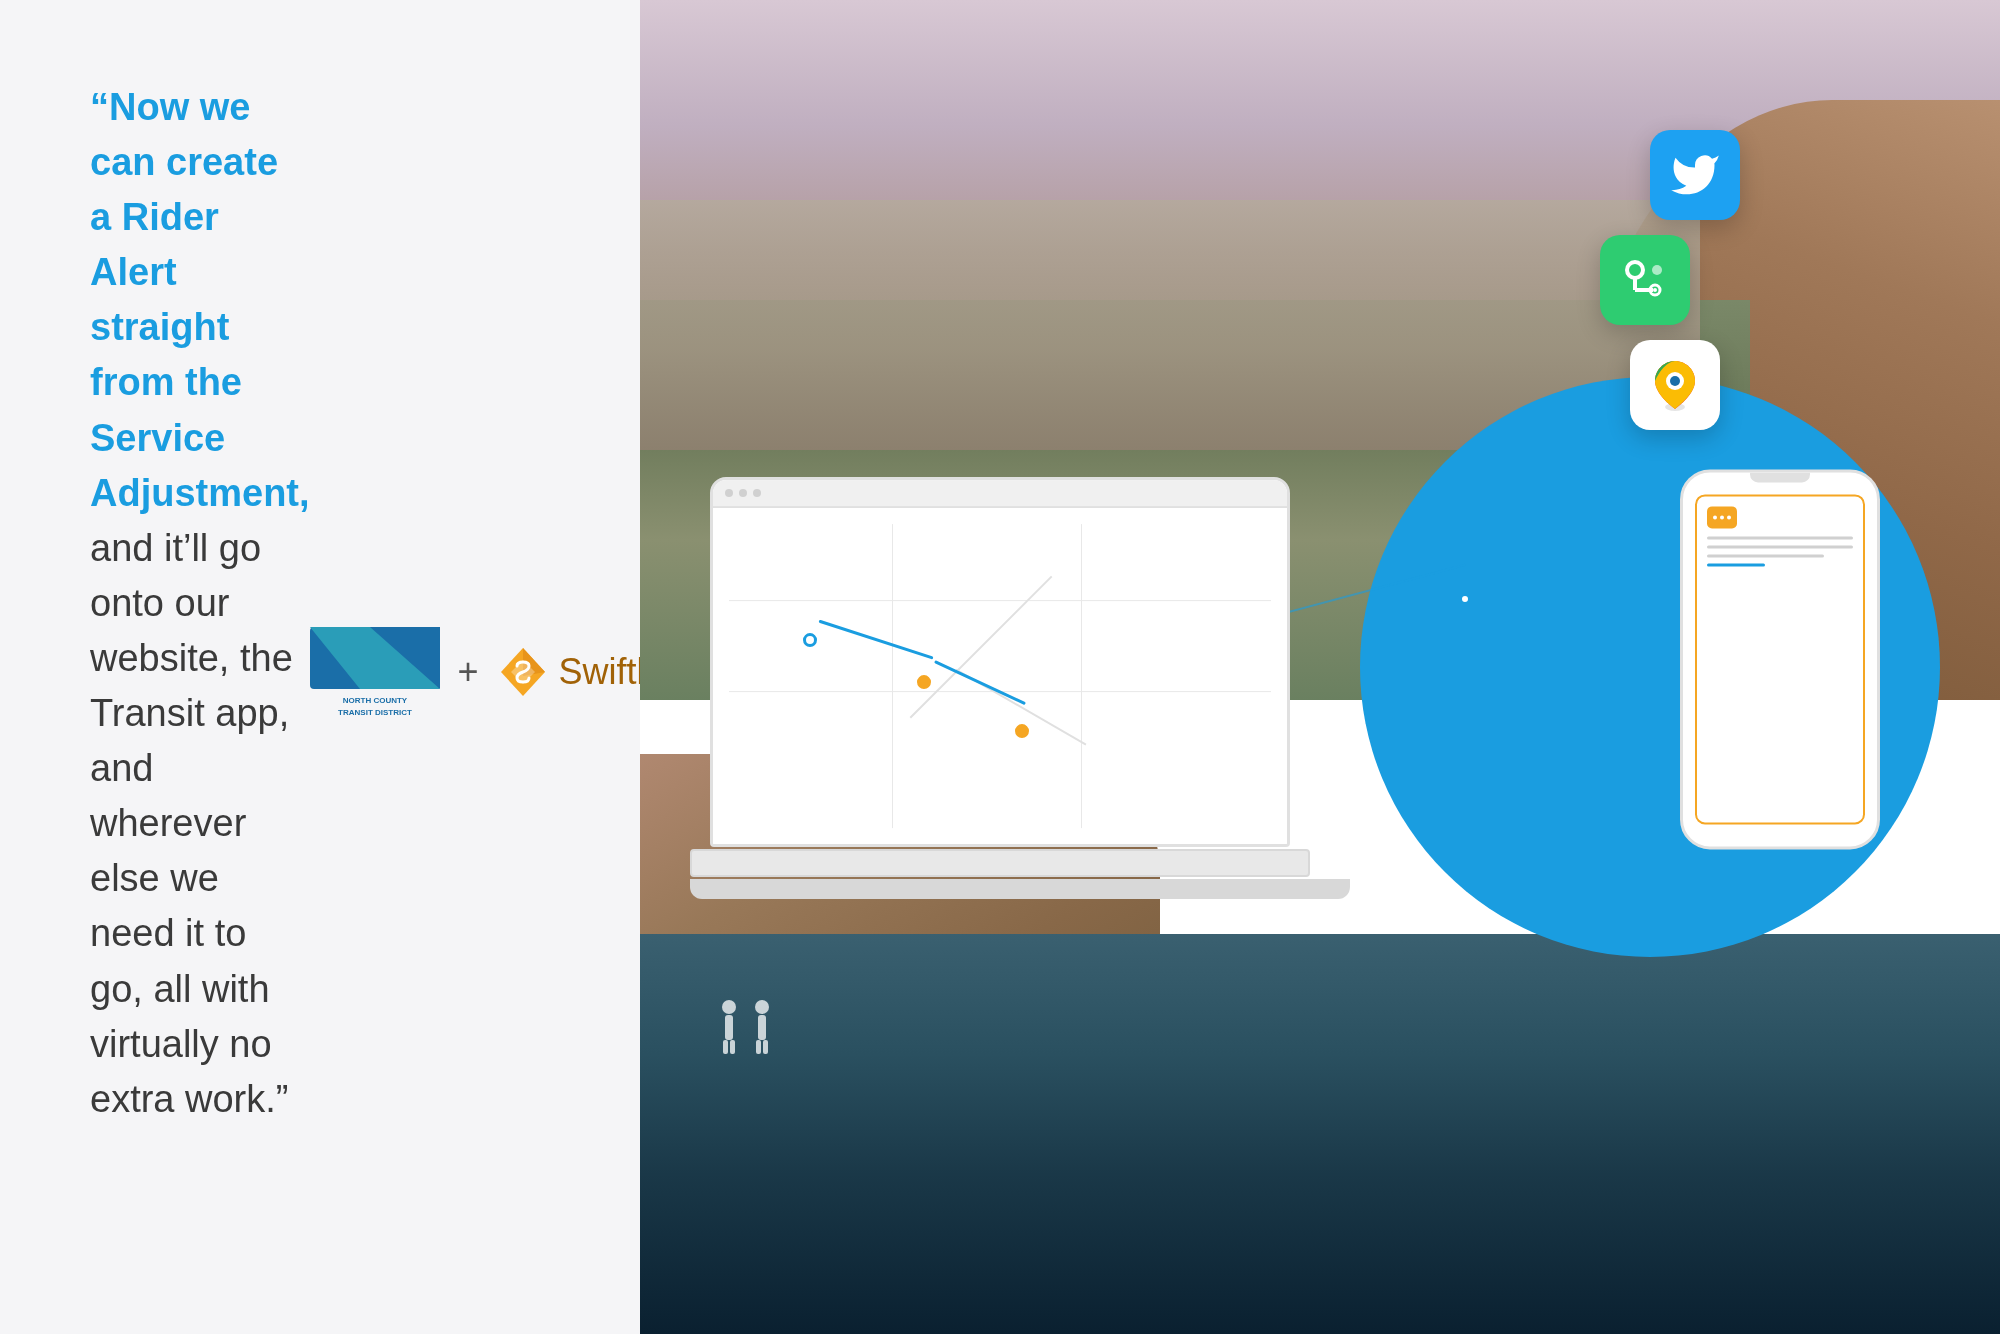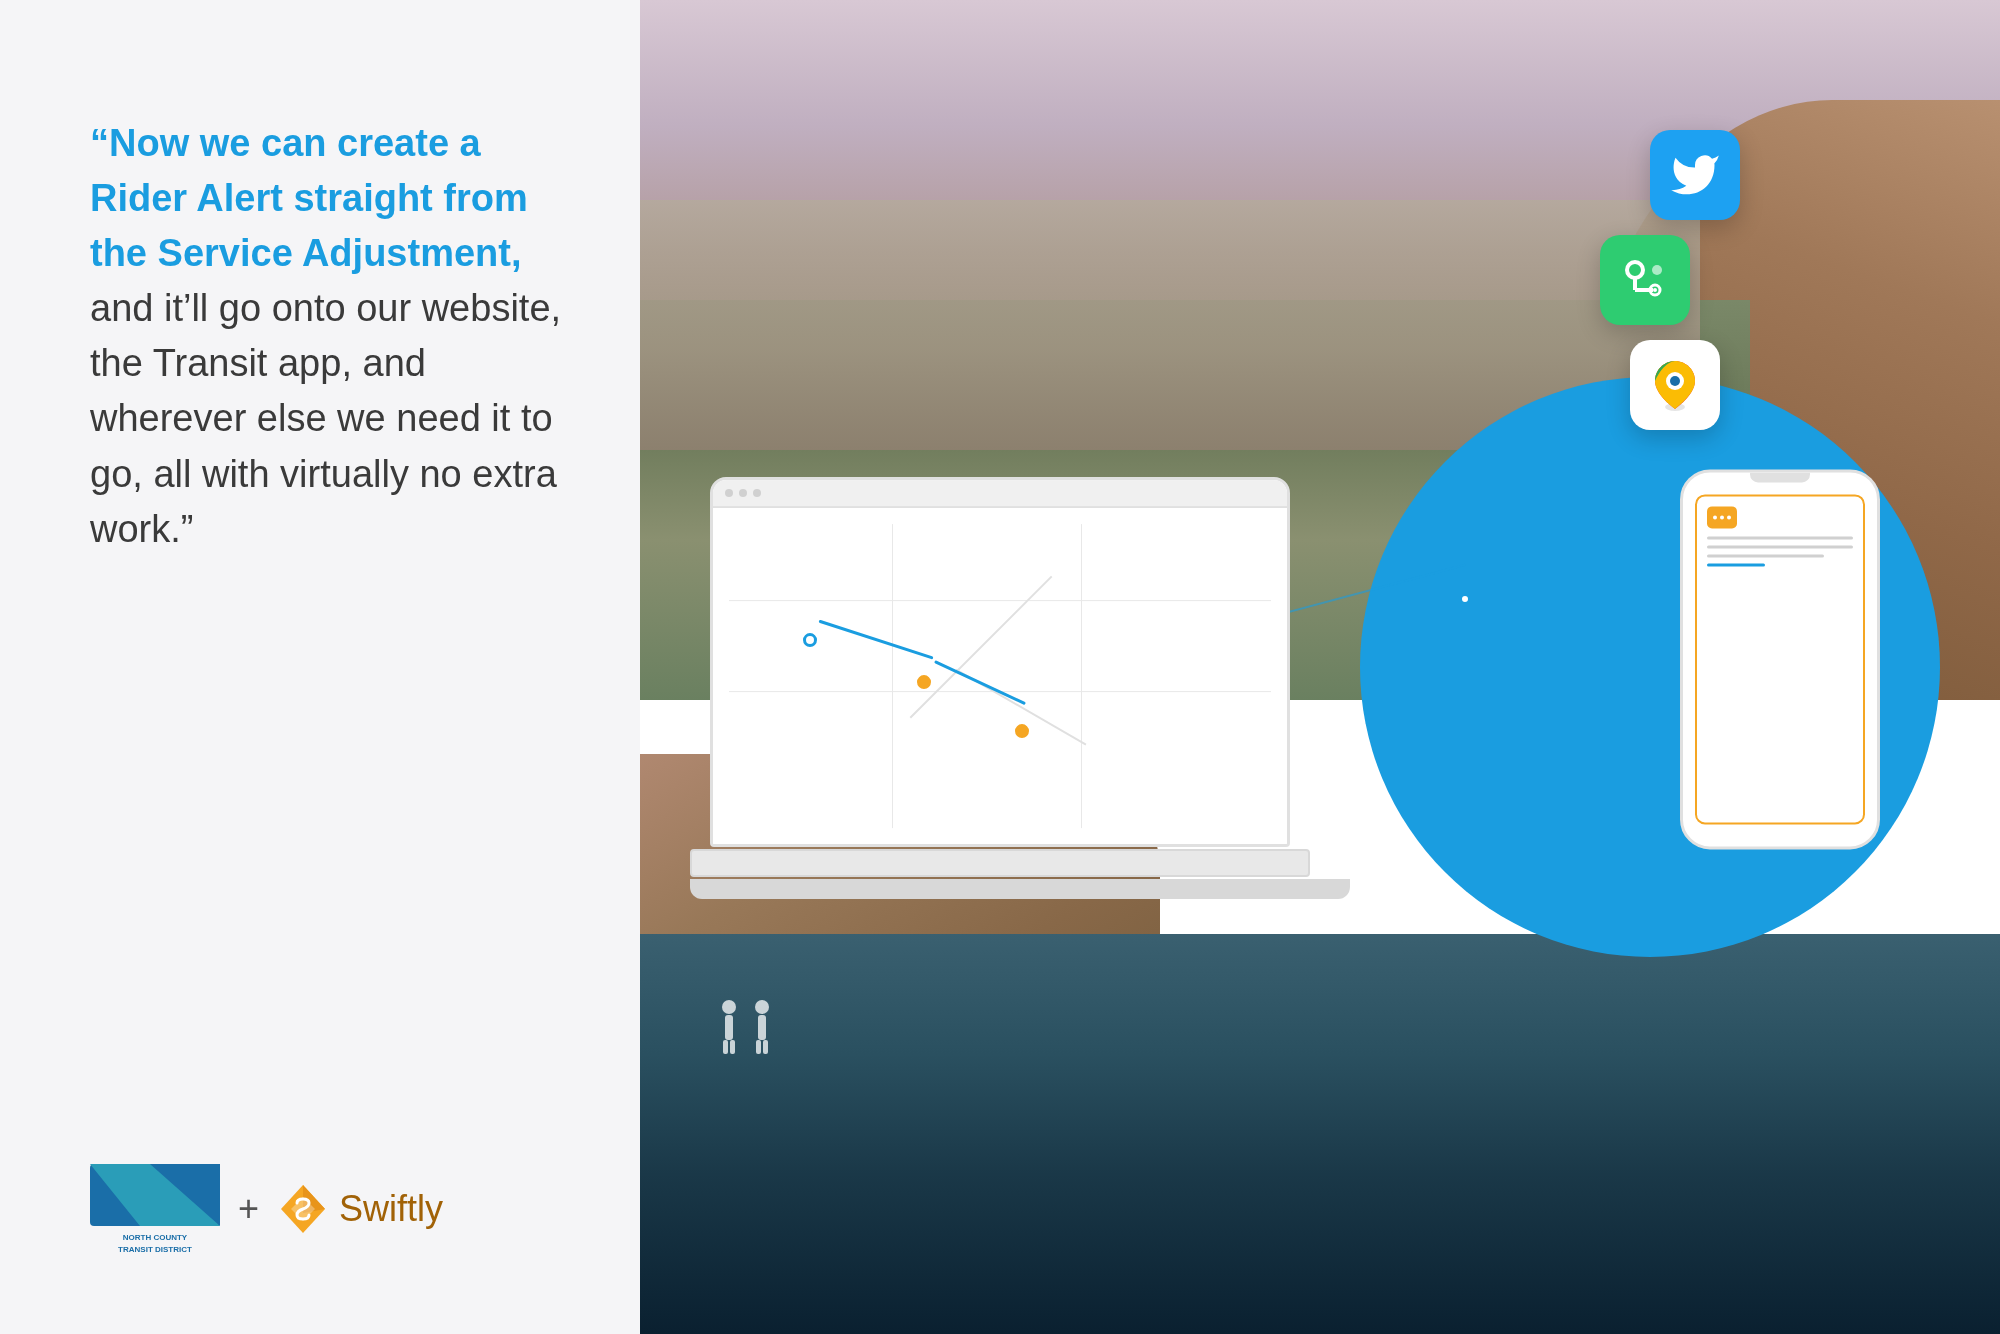--- a/index.html
+++ b/index.html
@@ -11,23 +11,23 @@
       font-family: 'Segoe UI', Arial, sans-serif;
       display: flex;
     }
 
     
     .left-panel {
       width: 640px;
       height: 1334px;
       background: #f5f5f7;
       display: flex;
-      flex-direction: column;
-      justify-content: space-between;
-      padding: 116px 70px 80px 90px;
+      flex-direction: row;
+      justify-content: flex-start;
+      padding: 80px 70px 80px 90px;
       flex-shrink: 0;
     }
 
     .quote-text {
       font-size: 38px;
       line-height: 1.45;
       color: #333;
       margin-bottom: 60px;
     }
 

